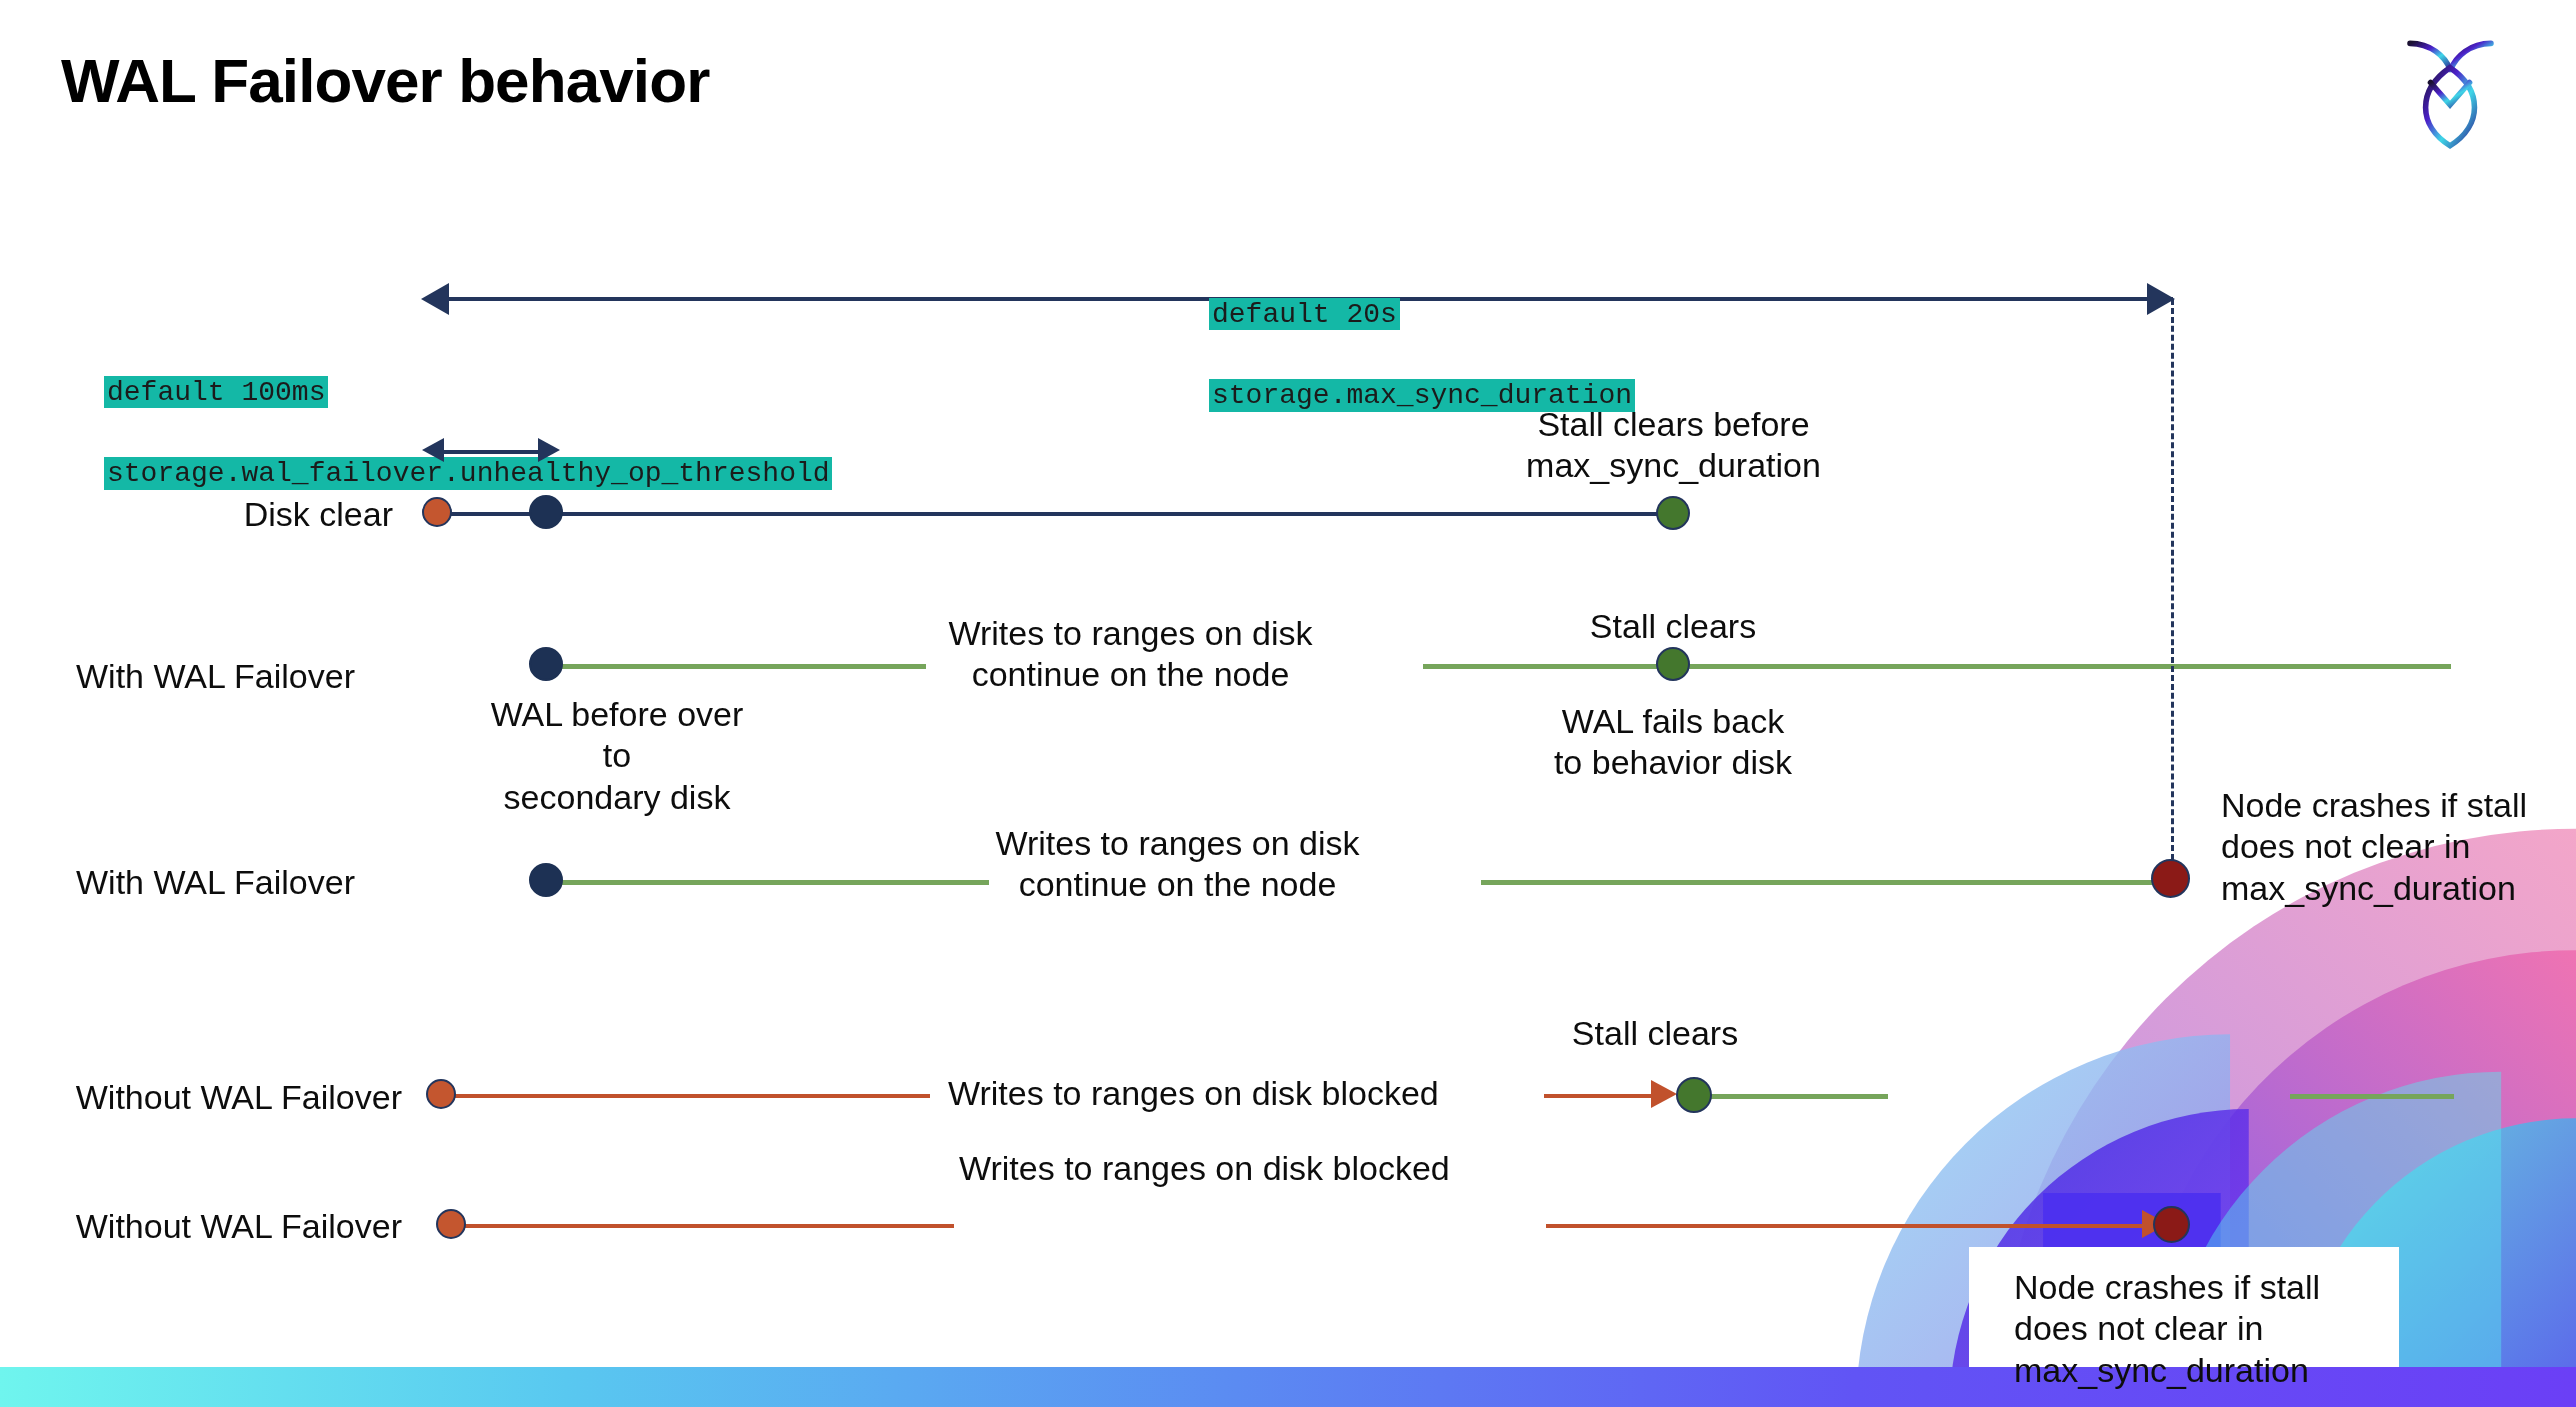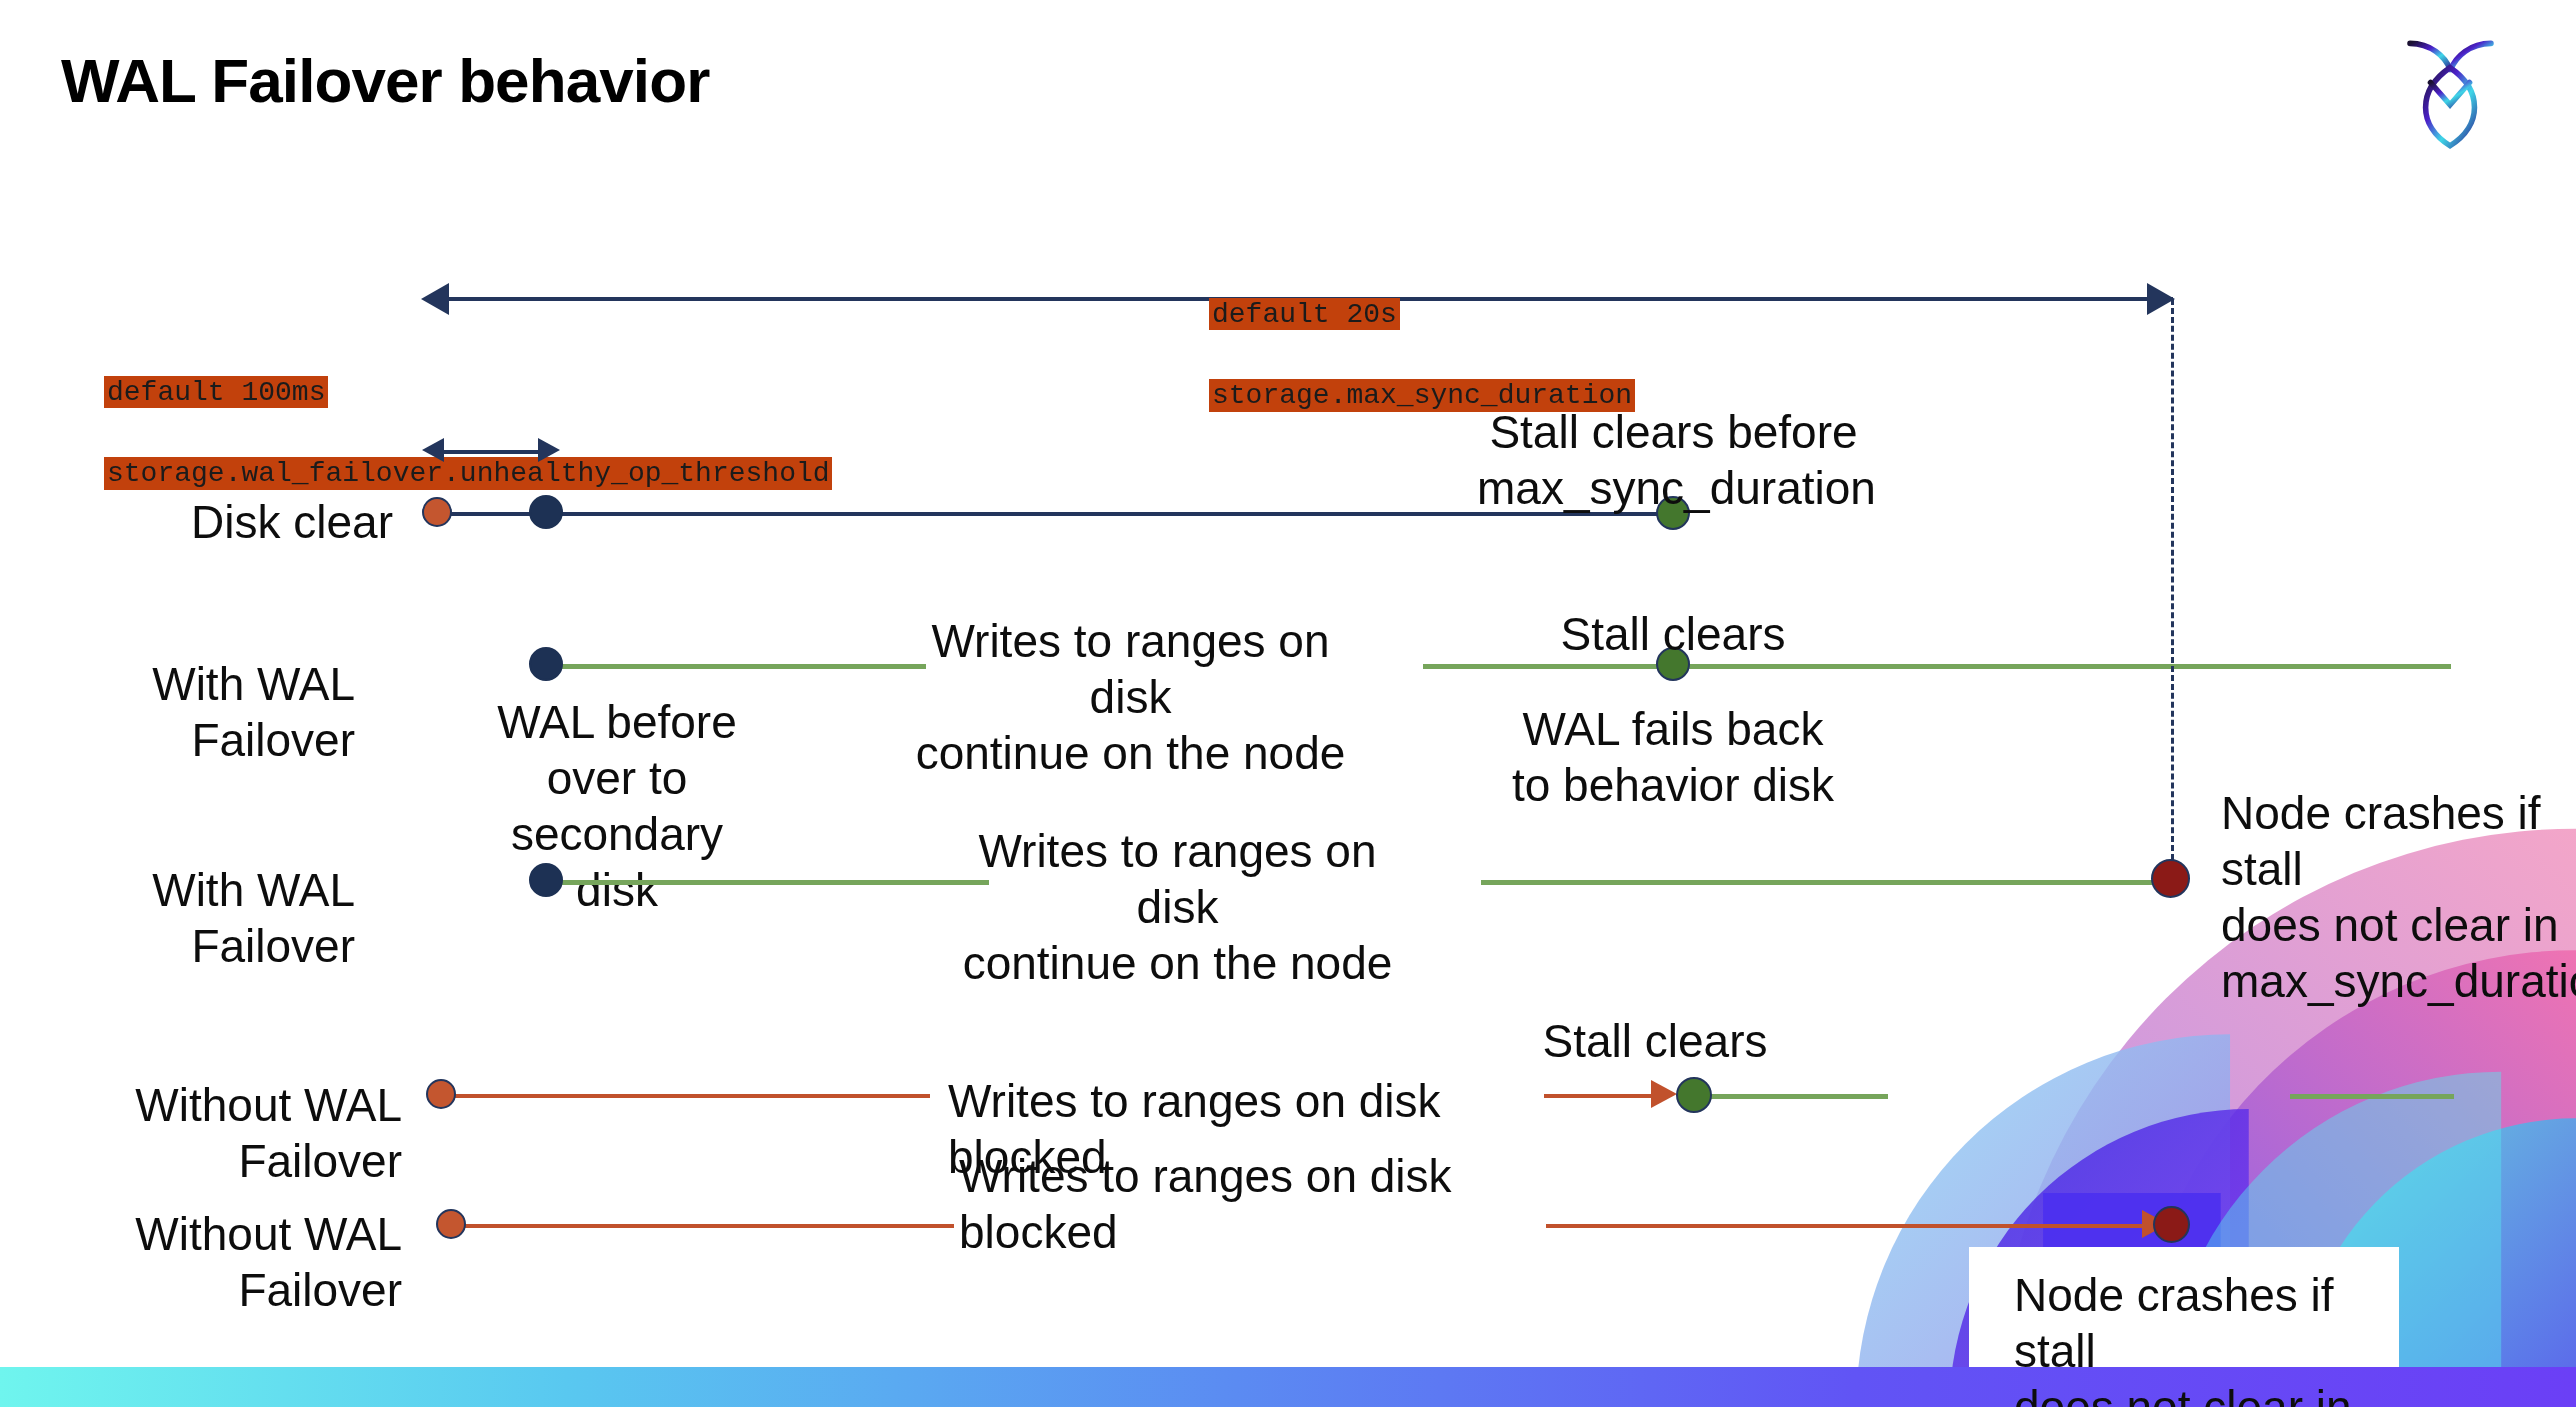--- a/index.html
+++ b/index.html
@@ -61,38 +61,38 @@
     font-size: 62px;
     font-weight: bold;
     letter-spacing: -0.9px;
     color: #000000;
     white-space: nowrap;
   }
 
   
   .lbl {
     position: absolute;
-    font-size: 46px;
+    font-size: 34px;
     color: #0d0d0d;
     line-height: 1.22;
     white-space: pre-line;
   }
   .lbl.c  { text-align: center; }
   .lbl.r  { text-align: right; }
 
   .code {
     position: absolute;
     font-family: "Liberation Mono", "DejaVu Sans Mono", monospace;
     font-size: 28px;
     color: #1b1b1b;
     line-height: 1.45;
     white-space: pre;
   }
   .code span {
-    background: #c2410c;
+    background: #14b8a6;
     padding: 0.9px 2.8px;
   }
 
   .hline {
     position: absolute;
     height: 0;
     border-top-style: solid;
   }
   .navy  { border-color: #23355c; }
   .green { border-color: #76a55b; }

